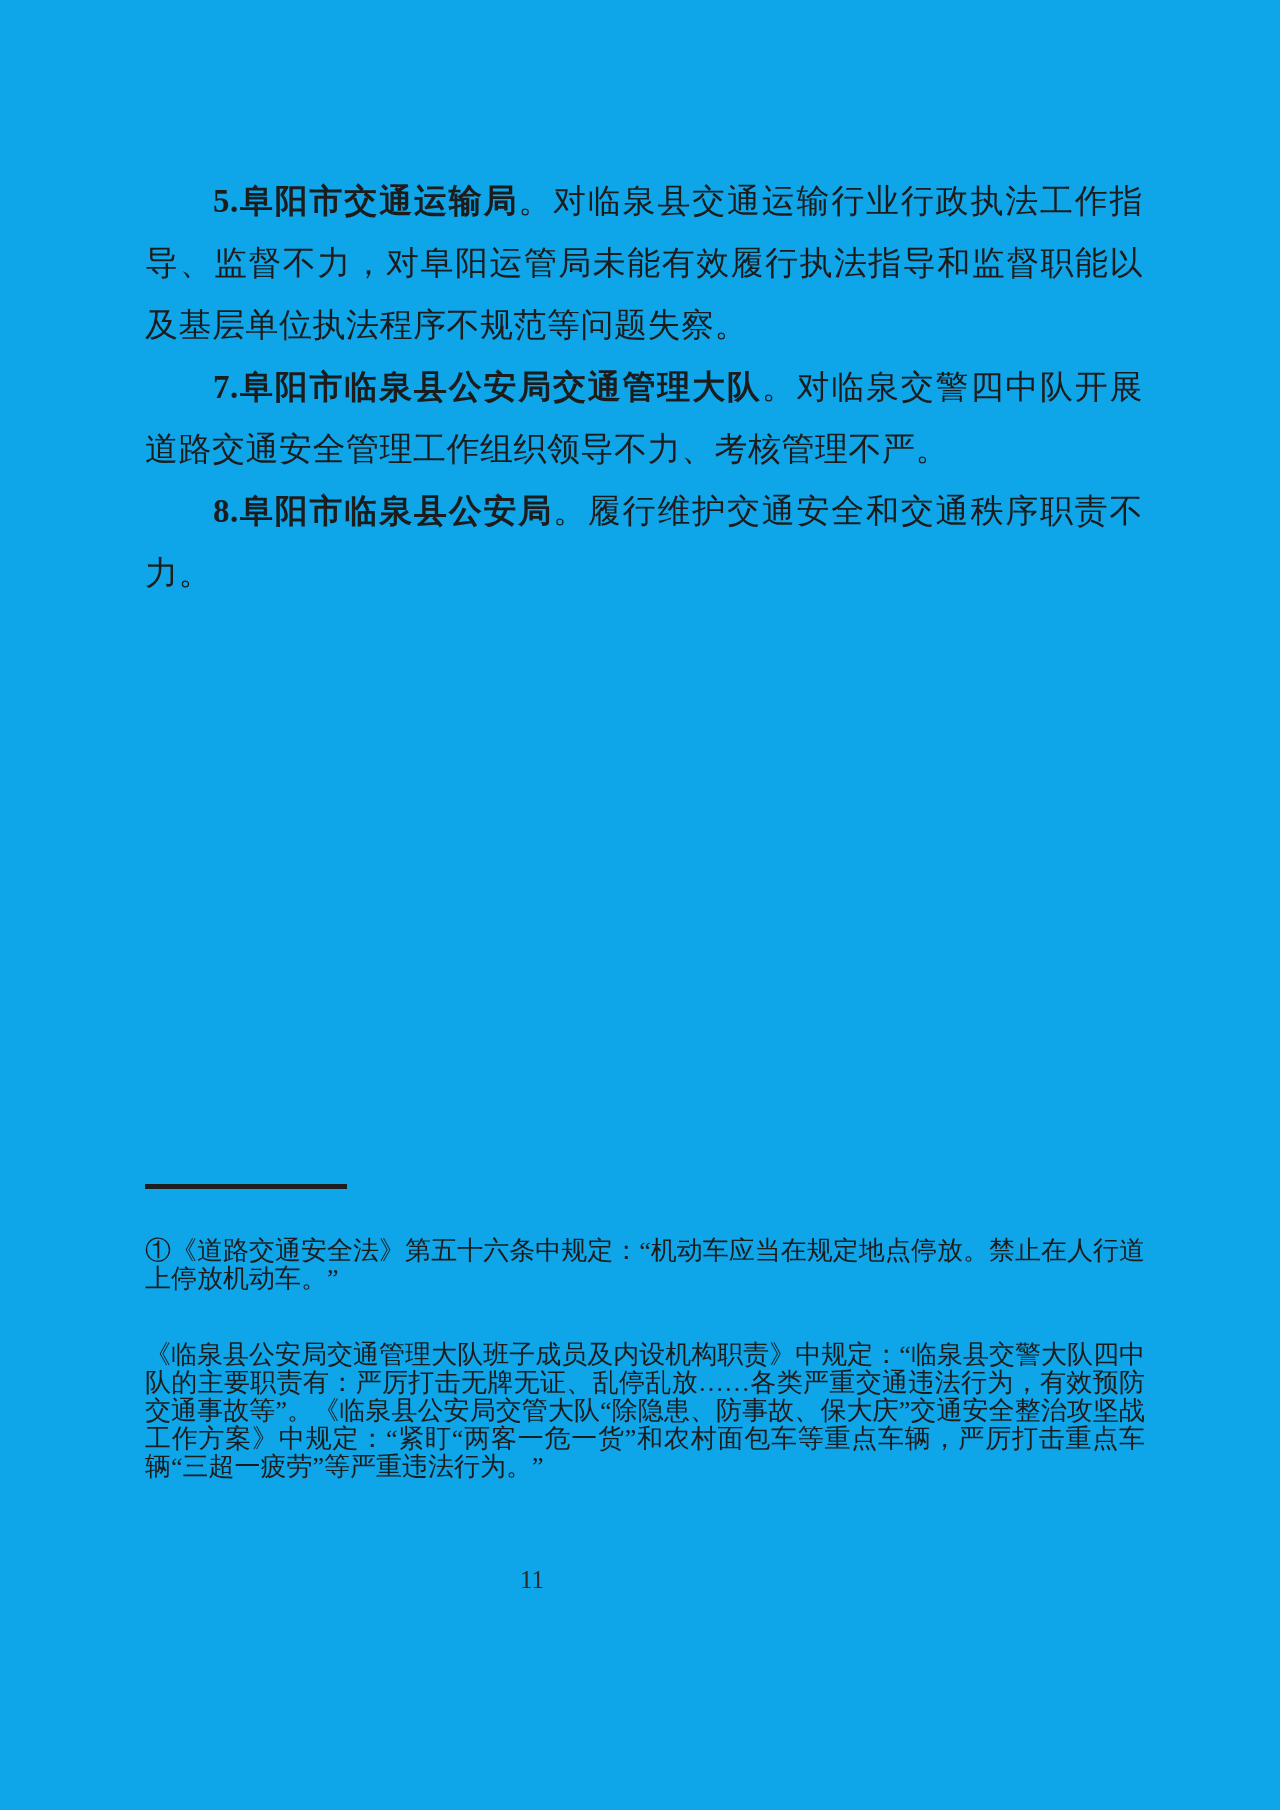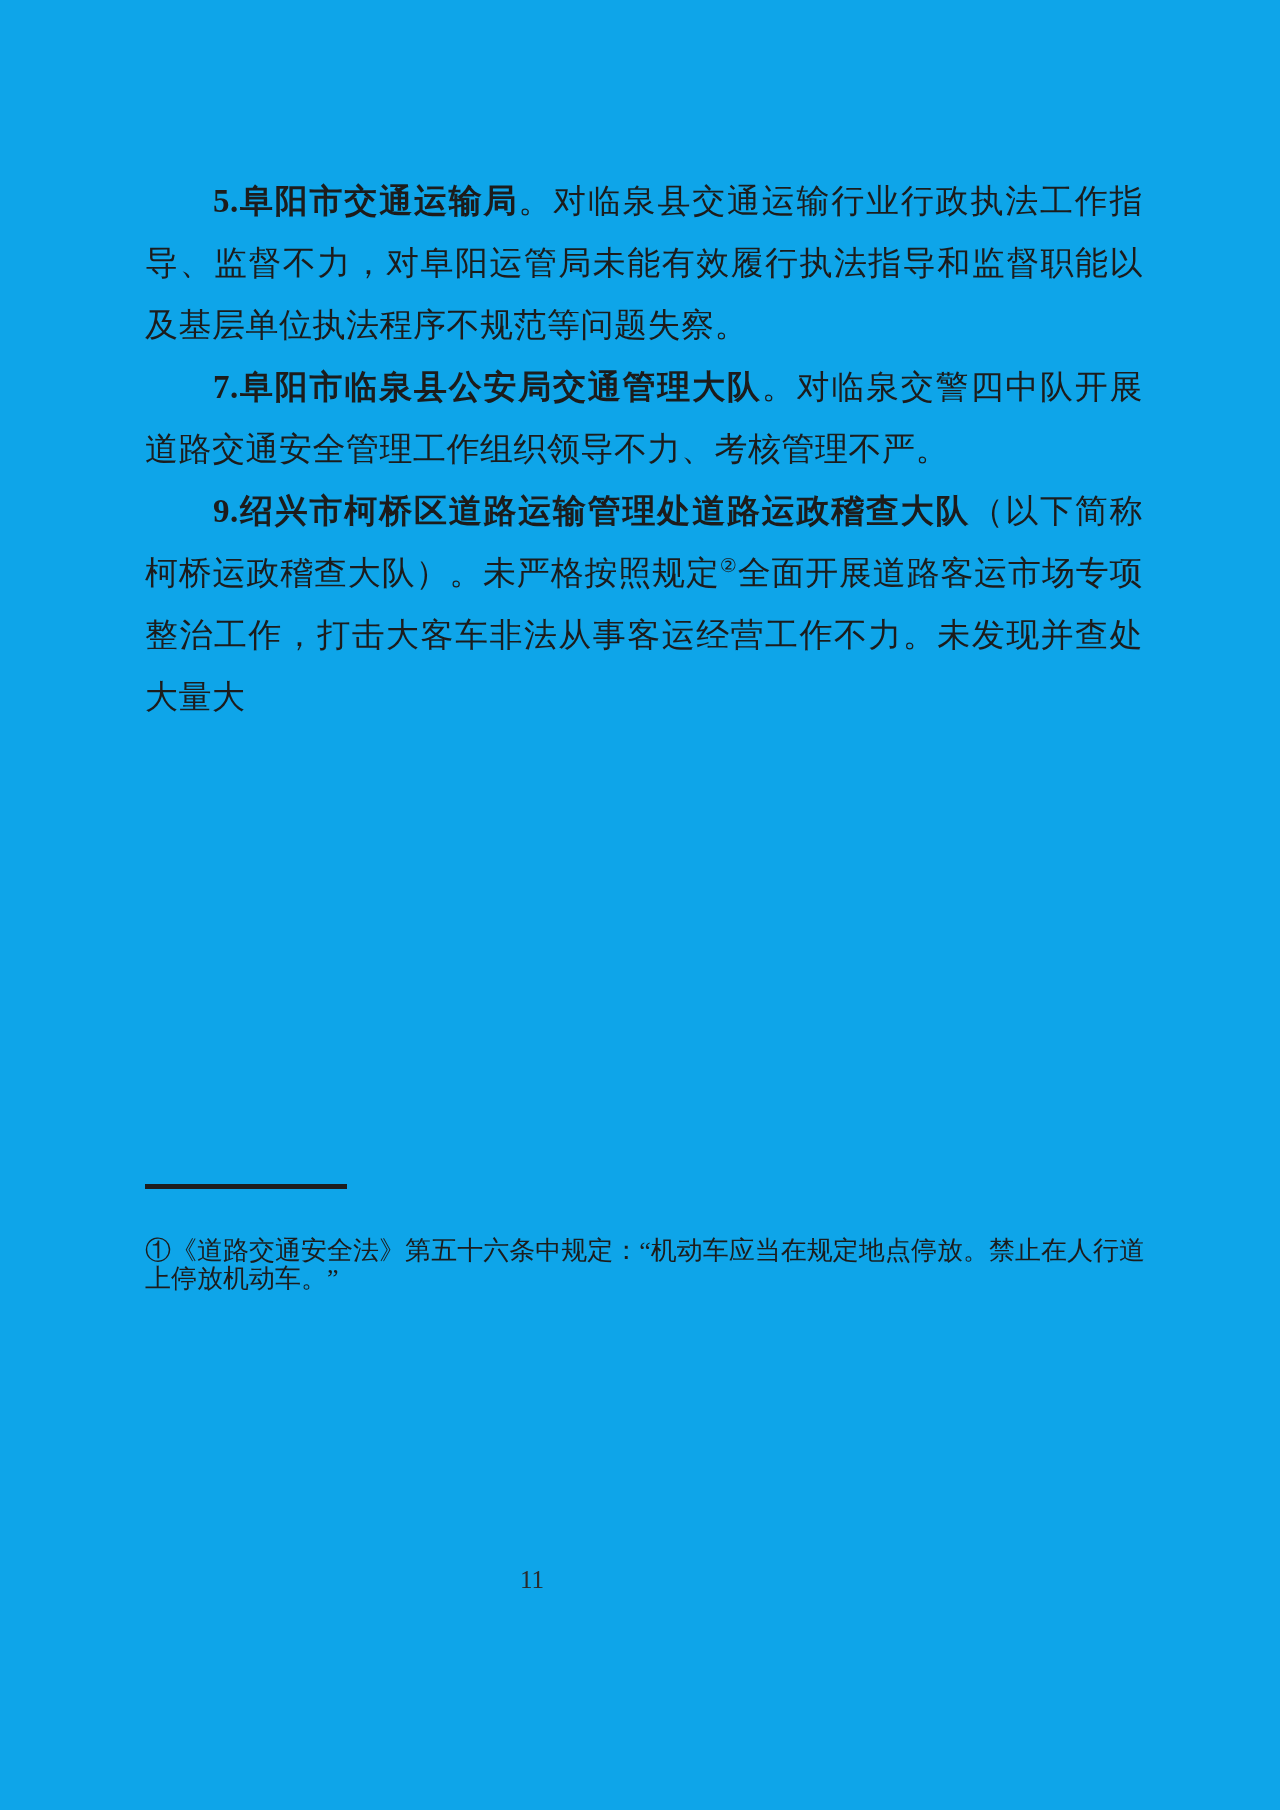--- a/index.html
+++ b/index.html
@@ -66,25 +66,26 @@
 
 <div class="page">
 
   <div class="body-text">
 
     <p class="para"><span class="heading">5.阜阳市交通运输局</span><span>。对临泉县交通运输行业行政执法工作指导、监督不力，对阜阳运管局未能有效履行执法指导和监督职能以及基层单位执法程序不规范等问题失察。</span></p>
 
 
     <p class="para"><span class="heading">7.阜阳市临泉县公安局交通管理大队</span><span>。对临泉交警四中队开展道路交通安全管理工作组织领导不力、考核管理不严。</span></p>
 
+    <p class="para"><span class="heading">8.阜阳市临泉县公安局</span><span>。履行维护交通安全和交通秩序职责不力。</span></p>
 
-    <p class="para"><span class="heading">9.绍兴市柯桥区道路运输管理处道路运政稽查大队</span><span>（以下简称柯桥运政稽查大队）。未严格按照规定</span><sup>②</sup><span>全面开展道路客运市场专项整治工作，打击大客车非法从事客运经营工作不力。未发现并查处大量大</span></p>
 
   </div>
 
   <div class="footnotes">
     <div class="fn-rule"></div>
     <p class="fn-para">①《道路交通安全法》第五十六条中规定：“机动车应当在规定地点停放。禁止在人行道上停放机动车。”</p>
+    <p class="fn-para">《临泉县公安局交通管理大队班子成员及内设机构职责》中规定：“临泉县交警大队四中队的主要职责有：严厉打击无牌无证、乱停乱放……各类严重交通违法行为，有效预防交通事故等”。《临泉县公安局交管大队“除隐患、防事故、保大庆”交通安全整治攻坚战工作方案》中规定：“紧盯“两客一危一货”和农村面包车等重点车辆，严厉打击重点车辆“三超一疲劳”等严重违法行为。”</p>
   </div>
 
   <div class="page-number">11</div>
 
 </div>
 
 </body></html>

